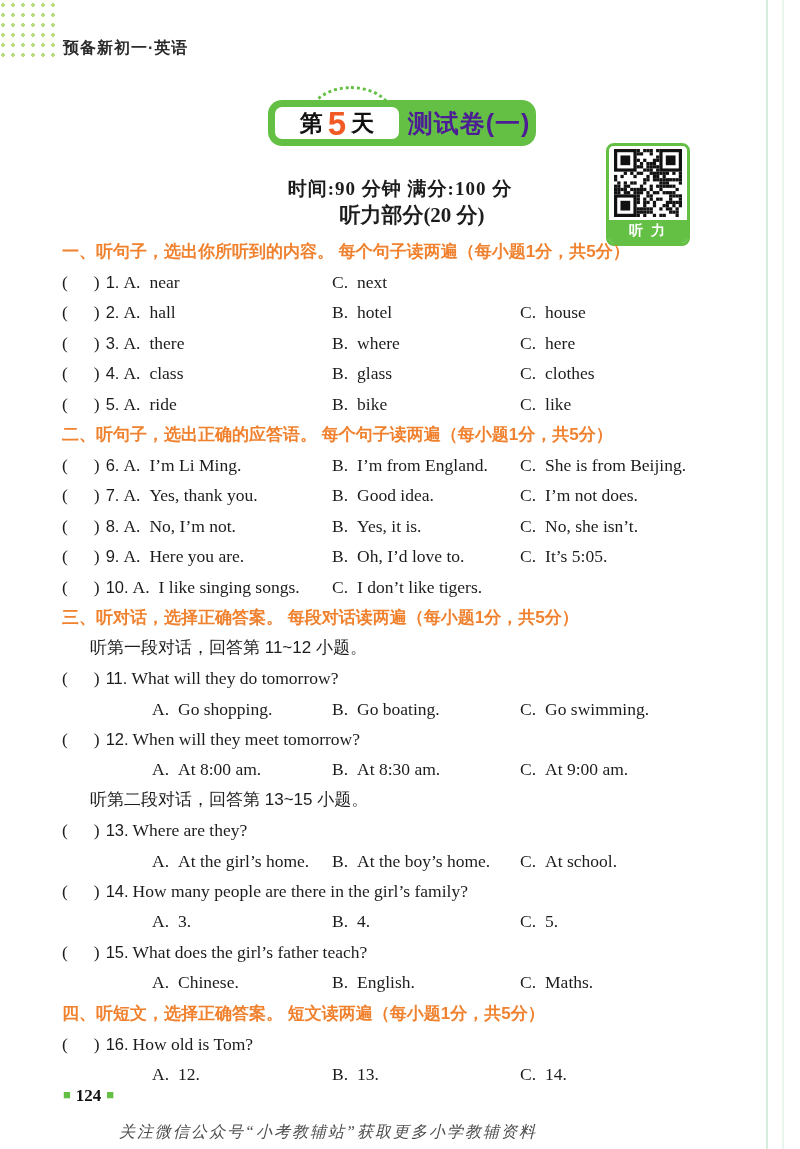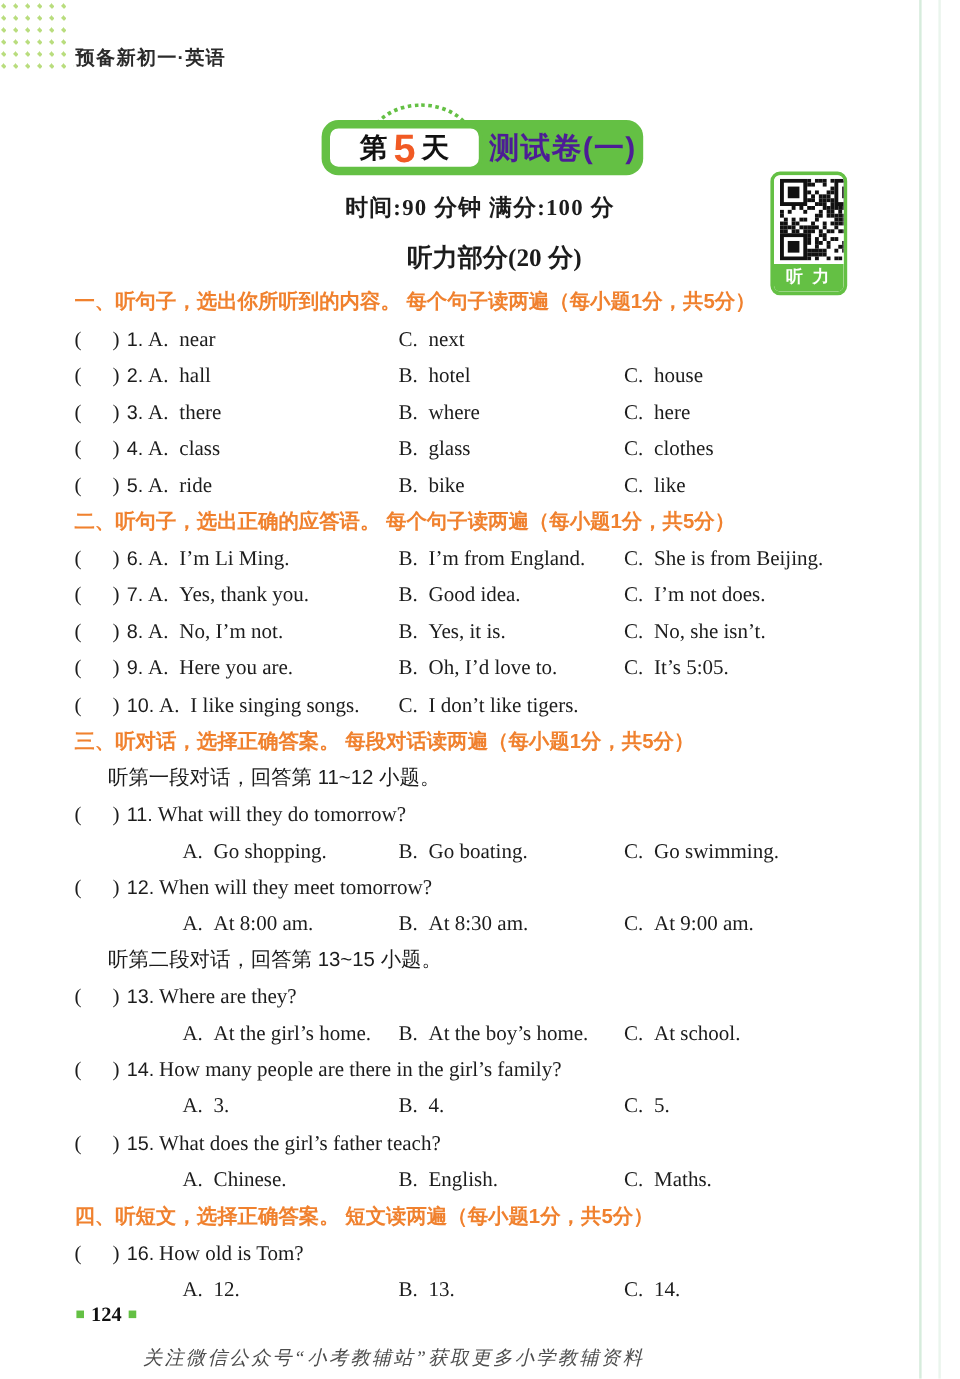--- a/index.html
+++ b/index.html
@@ -39,25 +39,25 @@
     border-radius:50% 50% 0 0 / 100% 100% 0 0;}
   .badge-daybox{position:absolute;left:4px;top:4px;width:130px;height:38px;background:#fff;
     border:3px solid var(--green);border-radius:10px;display:flex;align-items:center;
     justify-content:center;gap:5px;font-family:"Liberation Sans",sans-serif;font-weight:800;}
   .badge-daybox .cn{font-size:23px;color:#111;}
   .badge-daybox .num{font-size:33px;color:var(--orange-digit);line-height:1;}
   .badge-title{position:absolute;left:134px;right:0;text-align:center;
     font-family:"Liberation Sans",sans-serif;font-weight:700;font-size:25px;color:#4c1d95;
     letter-spacing:1px;}
 
-  .meta-line{position:absolute;left:0;width:800px;top:160px;text-align:center;
+  .meta-line{position:absolute;left:0;width:800px;top:176px;text-align:center;
     font-size:19px;font-weight:700;letter-spacing:1px;}
 
   
-  .qr-wrap{position:absolute;left:642px;top:143px;width:64px;
+  .qr-wrap{position:absolute;left:606px;top:143px;width:84px;
     border:3px solid var(--green);border-radius:8px;overflow:hidden;background:#fff;}
   .qr-grid{display:block;padding:3px;background:#fff;}
   .qr-label{background:var(--green);color:#fff;text-align:center;
     font-family:"Liberation Sans",sans-serif;font-size:14px;font-weight:700;
     letter-spacing:8px;padding:2px 0 3px 6px;}
 
   
   .content{position:absolute;left:62px;top:200px;width:700px;}
   .part-title{text-align:center;font-size:21px;font-weight:700;height:36px;line-height:30px;}
   .row{height:30.4px;line-height:30.4px;font-size:17.5px;white-space:nowrap;}

